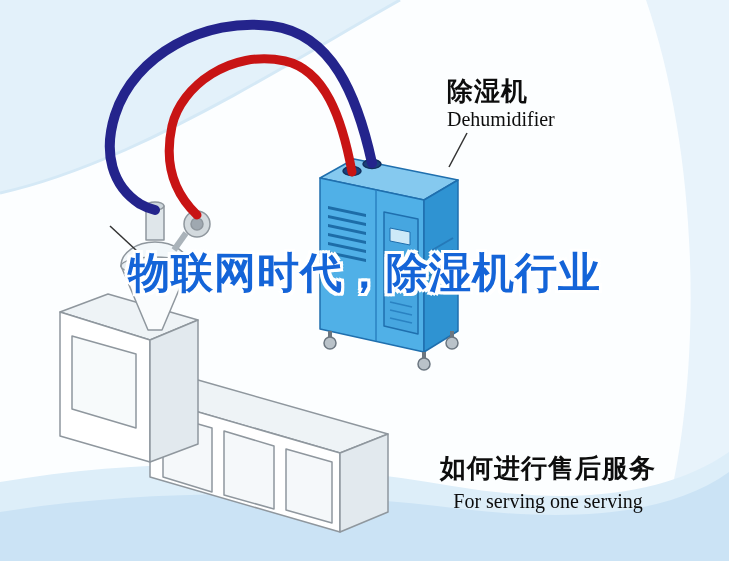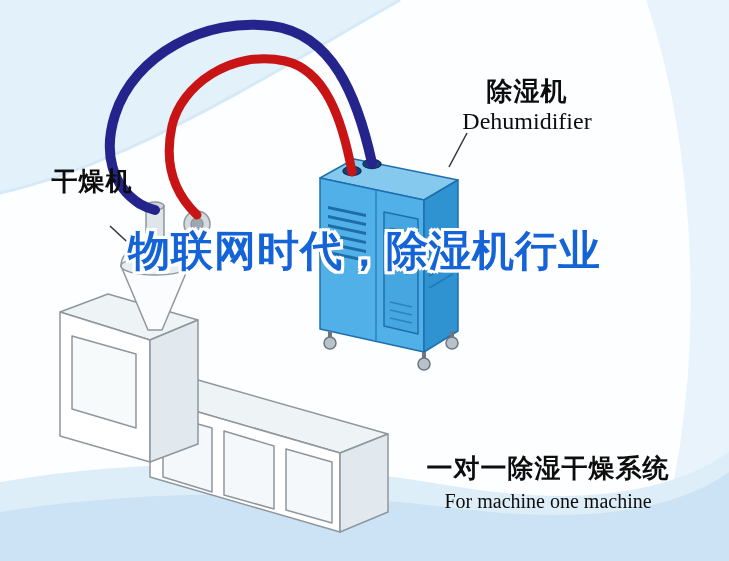--- a/index.html
+++ b/index.html
@@ -9,32 +9,32 @@
     background: #ffffff;
   }
   .canvas {
     position: relative;
     width: 729px; height: 561px;
     overflow: hidden;
     background: #fcfeff;
   }
   .scene { position: absolute; left: 0; top: 0; z-index: 1; }
 
-  .eq-label { position: absolute; text-align: center; color: #0d0d0d; z-index: 2; }
+  .eq-label { position: absolute; color: #0d0d0d; z-index: 2; }
   .eq-label .cn { font-size: 26px; font-weight: bold; letter-spacing: 1px; line-height: 1.1; }
-  .eq-label .en { font-size: 24px; font-family: "Liberation Serif", "DejaVu Serif", serif; margin-top: 2px; }
+  .eq-label .en { font-size: 20px; font-family: "Liberation Serif", "DejaVu Serif", serif; margin-top: 2px; }
   .hopper-label { left: 44px; top: 167px; width: 96px; }
   .dehu-label { left: 447px; top: 77px; width: 160px; }
 
   .caption { position: absolute; left: 408px; top: 451px; width: 280px; text-align: center; color: #0d0d0d; z-index: 2; }
   .caption .cn { font-size: 26px; font-weight: bold; letter-spacing: 1px; }
   .caption .en { font-size: 20px; font-family: "Liberation Serif", "DejaVu Serif", serif; margin-top: 4px; }
 
   .main-title {
-    position: absolute; left: 0; top: 224px; width: 729px;
+    position: absolute; left: 0; top: 246px; width: 729px;
     text-align: center; z-index: 3;
     font-size: 42px; font-weight: bold; letter-spacing: 1px;
     color: #1464d8; line-height: 1.27;
     text-shadow:
       -3px -3px 0 #fff,  3px -3px 0 #fff,
       -3px  3px 0 #fff,  3px  3px 0 #fff,
       -3px  0   0 #fff,  3px  0   0 #fff,
        0   -3px 0 #fff,  0    3px 0 #fff;
   }
 </style>
@@ -124,30 +124,29 @@
     </g>
 
     <path d="M372,163 C357,95 332,34 272,26 C205,17 134,55 115,115 C103,153 112,186 140,204 C147,208 151,209 155,210" fill="none" stroke="#24248c" stroke-width="10" stroke-linecap="round"></path>
     <path d="M352,172 C342,118 325,70 285,61 C231,49 181,86 172,126 C164,163 173,192 197,215" fill="none" stroke="#c81414" stroke-width="9" stroke-linecap="round"></path>
 
     <path d="M467,133 L449,167" stroke="#333333" stroke-width="1.5" fill="none"></path>
     <path d="M110,226 L137,251" stroke="#333333" stroke-width="1.5" fill="none"></path>
   </svg>
 
   <div class="eq-label hopper-label">
-    <div class="cn">干燥机</div>
   </div>
 
   <div class="eq-label dehu-label">
     <div class="cn">除湿机</div>
     <div class="en">Dehumidifier</div>
   </div>
 
   <div class="main-title">
     <div>物联网时代，除湿机行业</div>
   </div>
 
   <div class="caption">
-    <div class="cn">一对一除湿干燥系统</div>
-    <div class="en">For machine one machine</div>
+    <div class="cn">如何进行售后服务</div>
+    <div class="en">For serving one serving</div>
   </div>
 
 </div>
 
 </body></html>

